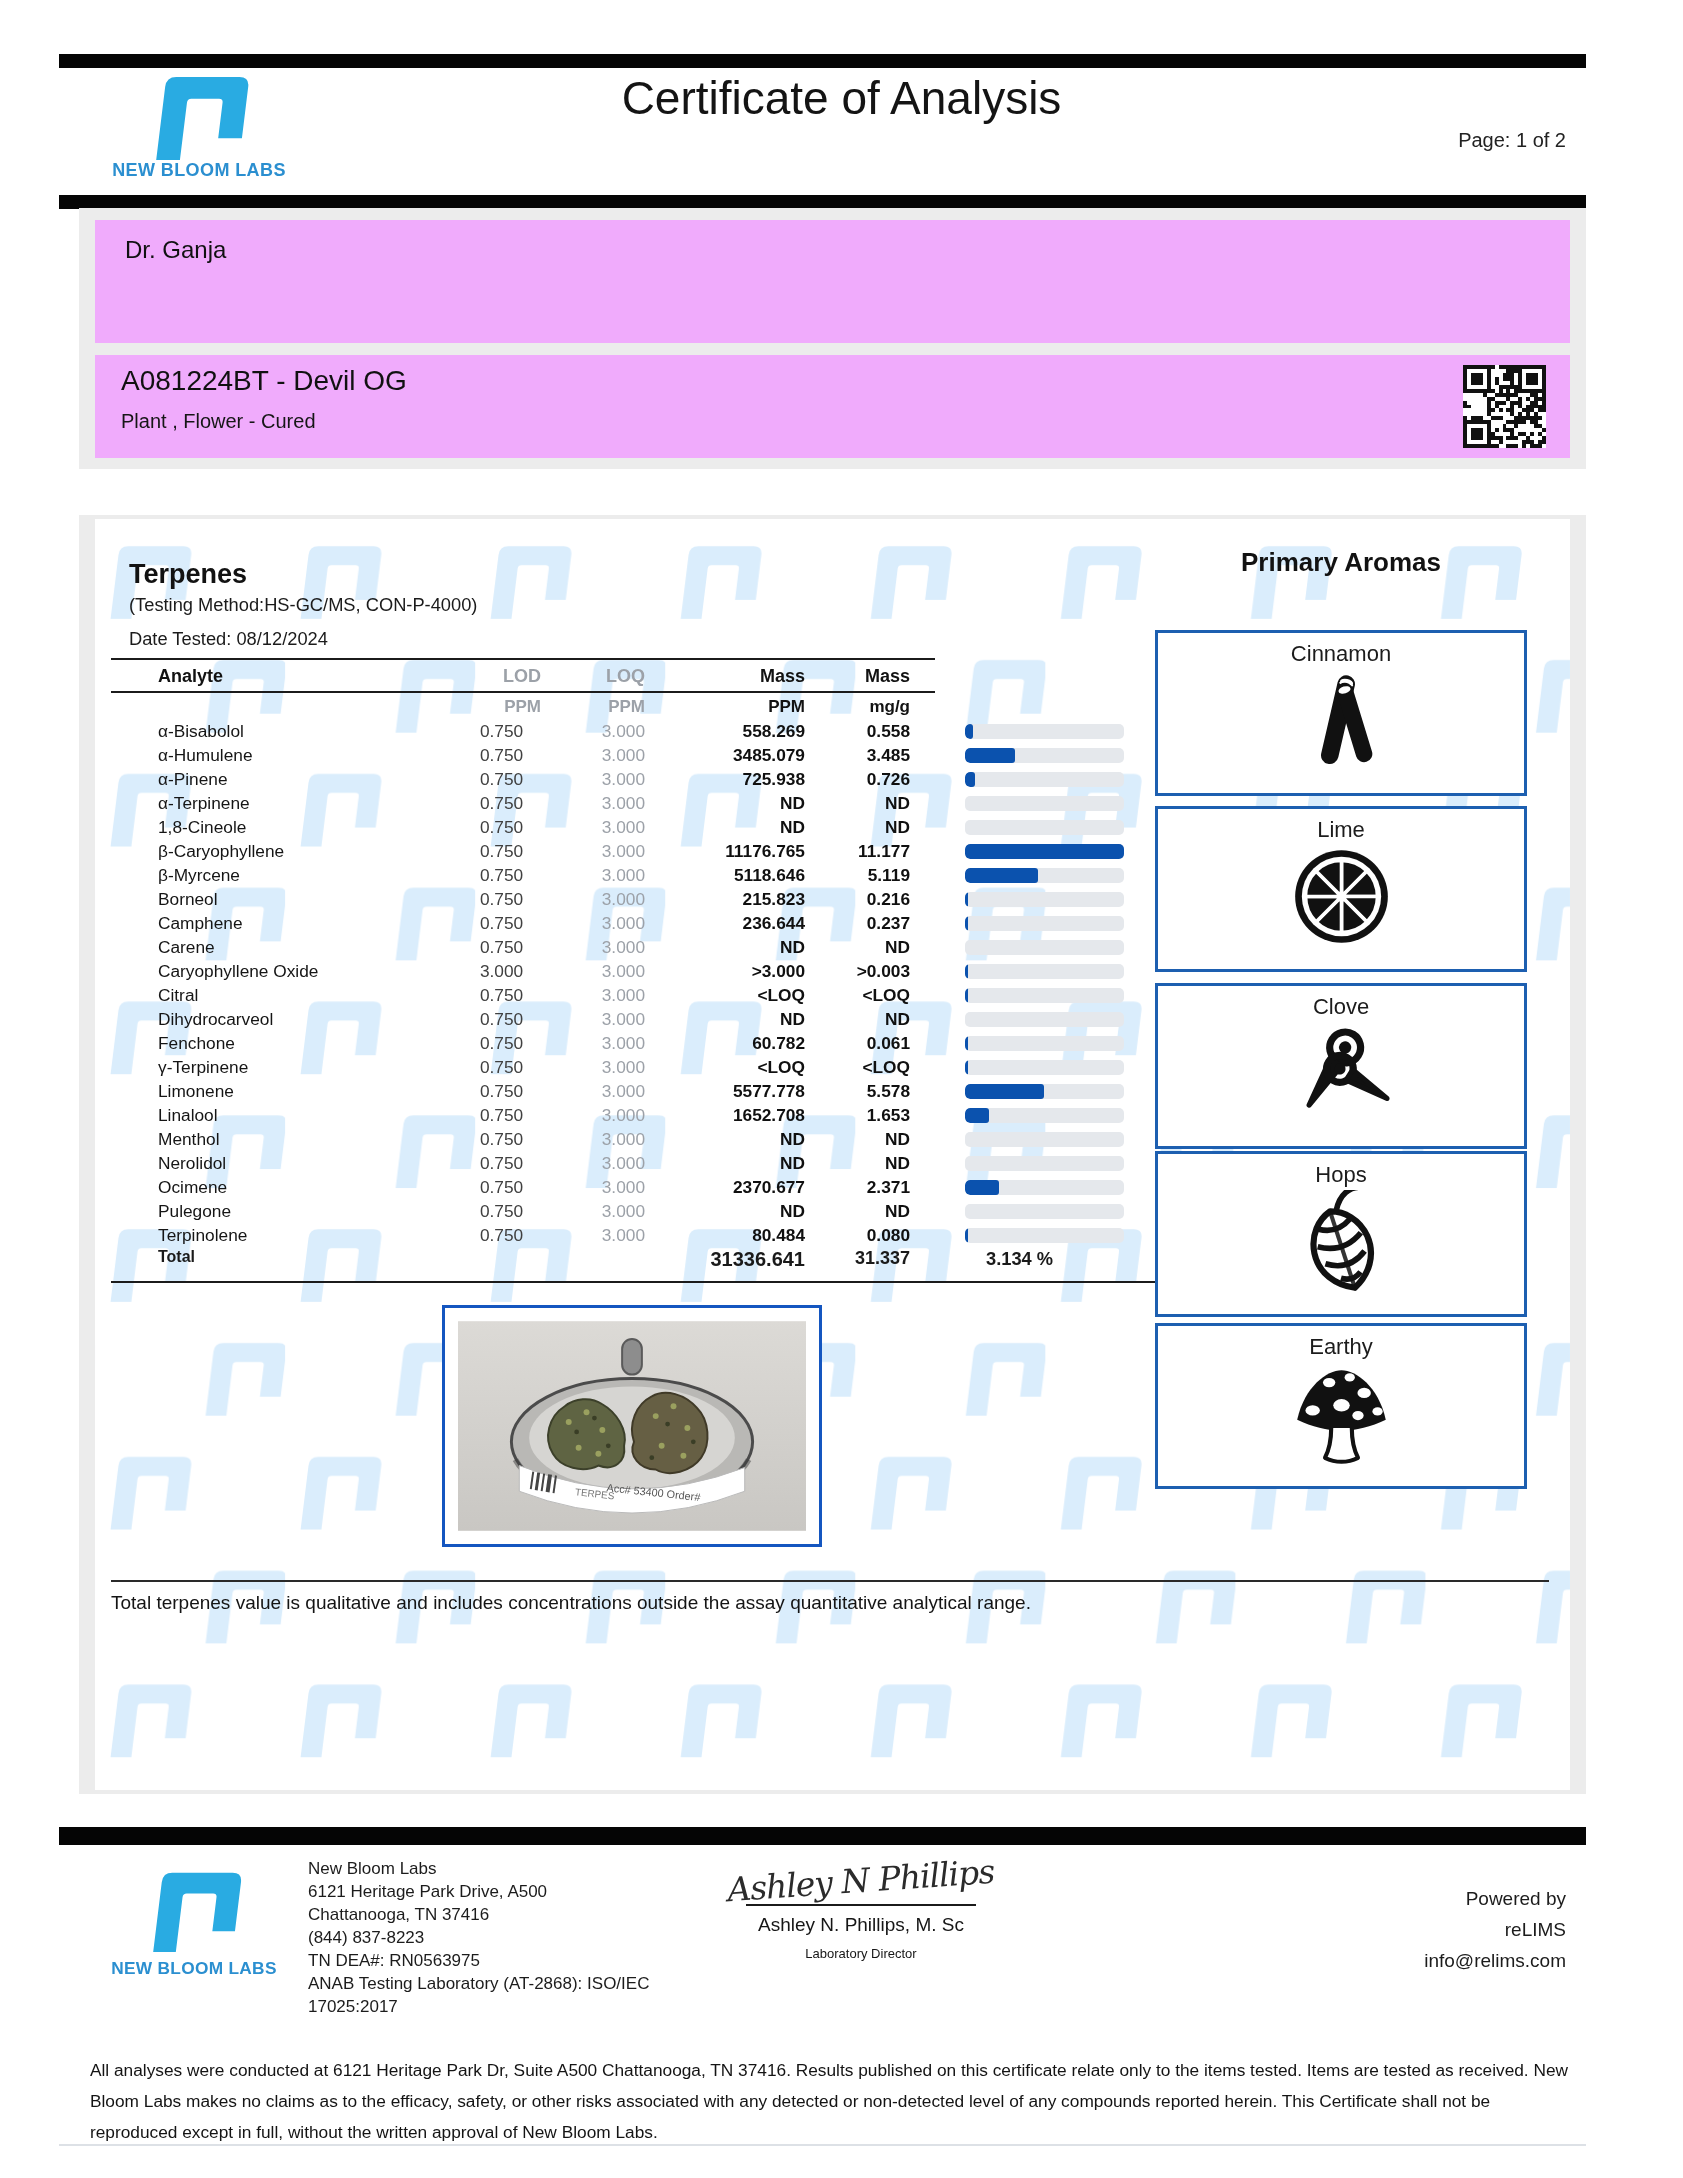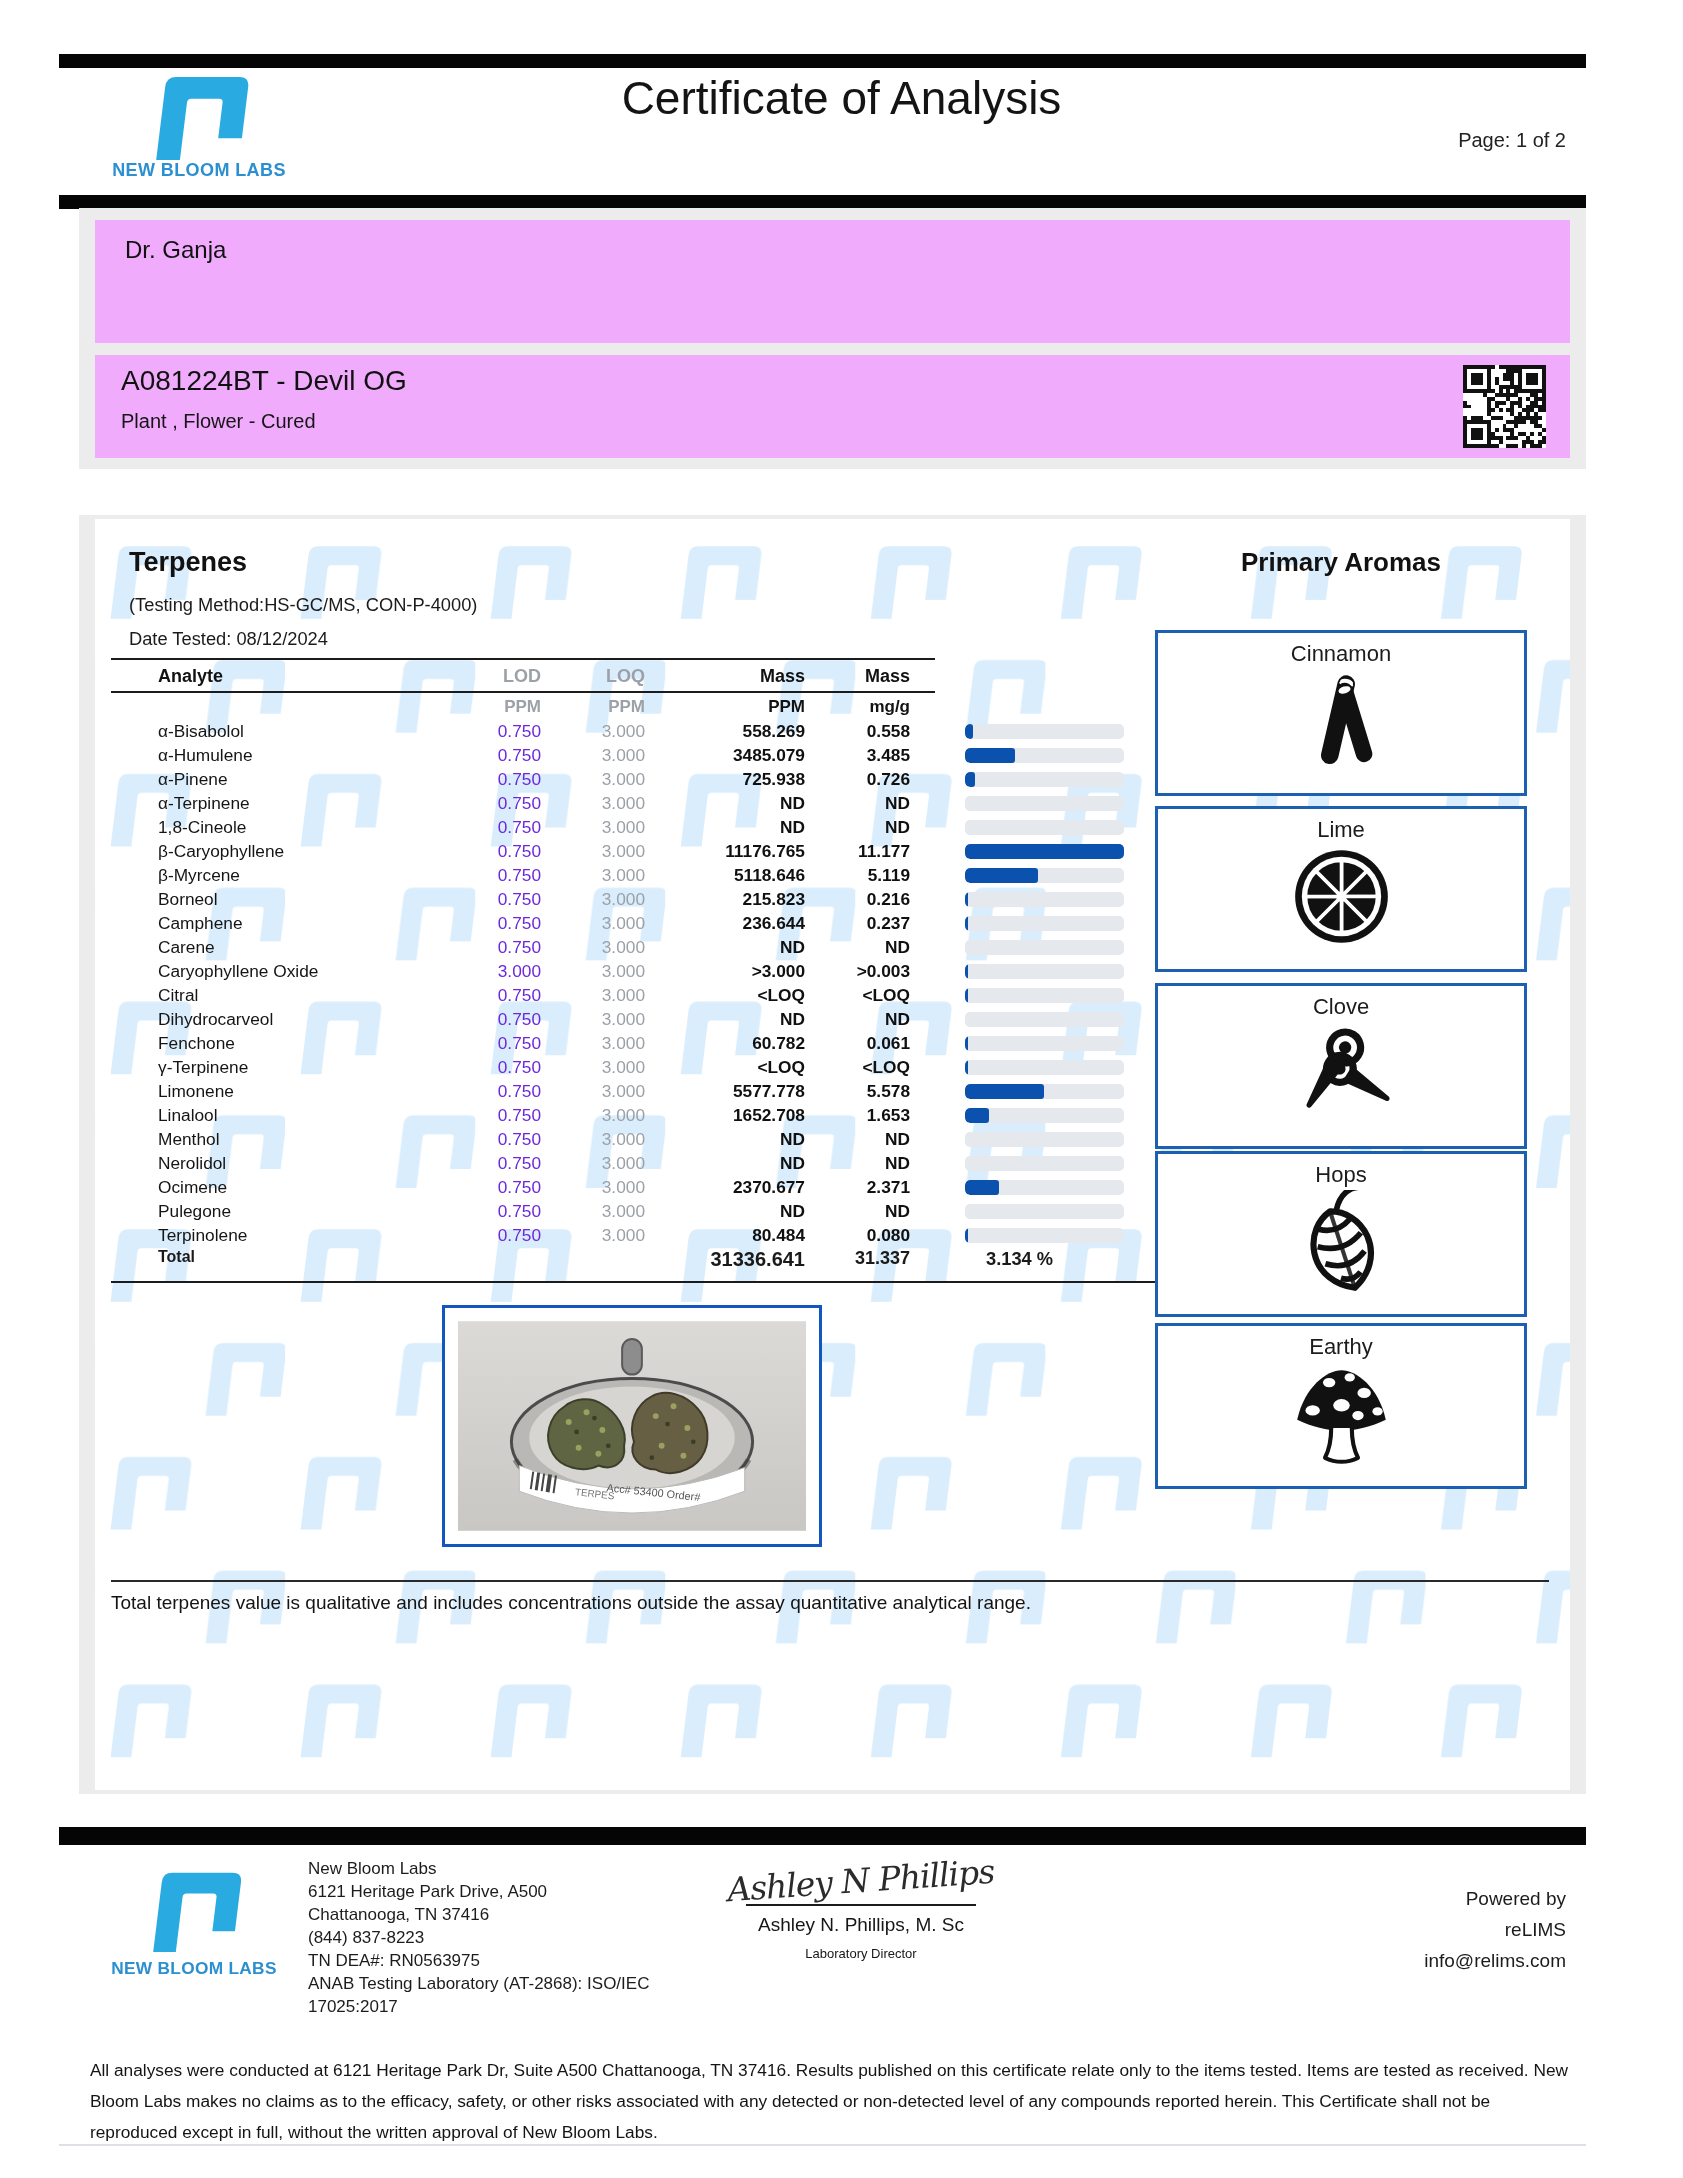--- a/index.html
+++ b/index.html
@@ -16,32 +16,32 @@
   
   .client-name{position:absolute;left:30px;top:16px;font-size:24px;color:#111;}
   .sample-meta{position:absolute;right:65px;top:8px;text-align:right;}
   .sample-id{font-size:26px;color:#111;margin-bottom:10px;}
   .sample-sub{font-size:17.3px;color:#1c1c1c;line-height:29px;}
   .sample-name{position:absolute;left:26px;top:10px;font-size:28px;color:#111;}
   .sample-type{position:absolute;left:26px;top:55px;font-size:20px;color:#161616;}
   
   #card{position:absolute;left:95px;top:519px;width:1475px;height:1271px;background:#fff;overflow:hidden;}
   #watermark{position:absolute;left:0;top:0;width:100%;height:100%;}
-  .sec-title{position:absolute;font-size:27px;font-weight:700;color:#121212;}
+  .sec-title{position:absolute;font-size:27px;font-weight:700;color:#121212;margin-top:12px;}
   .sec-sub{position:absolute;font-size:18.3px;color:#1b1b1b;}
   .rule{position:absolute;background:#1b1b1b;}
   .col-head{position:absolute;font-size:18px;font-weight:700;color:#121212;}
   .col-head.gray,.unit.gray{color:#9CA1A8;}
   .unit{position:absolute;font-size:17px;font-weight:700;color:#121212;}
   .num-r{text-align:right;}
   #terpene-rows{position:absolute;left:0;top:201px;width:1475px;}
   .trow{position:relative;height:24px;}
   .trow span{position:absolute;top:1px;font-size:17.3px;white-space:nowrap;}
   .t-name{left:63px;color:#151515;}
-  .t-lod{left:367px;width:79px;text-align:right;color:#6d28d9;}
+  .t-lod{left:367px;width:79px;text-align:center;color:#404040;}
   .t-loq{left:471px;width:79px;text-align:right;color:#9CA1A8;}
   .t-ppm{left:575px;width:135px;text-align:right;font-weight:700;color:#101010;}
   .t-mgg{left:716px;width:99px;text-align:right;font-weight:700;color:#101010;}
   .t-bar{left:870px;top:4px !important;width:159px;height:15px;background:#E5E8EC;border-radius:5px;overflow:hidden;}
   .t-fill{display:block;height:100%;background:#0B52AE;border-radius:5px 3px 3px 5px;}
   .total-label{position:absolute;left:63px;top:729px;font-size:16px;font-weight:700;}
   .total-ppm{position:absolute;left:575px;width:135px;top:729px;font-size:20px;font-weight:700;text-align:right;}
   .total-mgg{position:absolute;left:716px;width:99px;top:729px;font-size:18px;font-weight:700;text-align:right;}
   .total-pct{position:absolute;left:891px;top:729px;font-size:18.3px;font-weight:700;}
   

